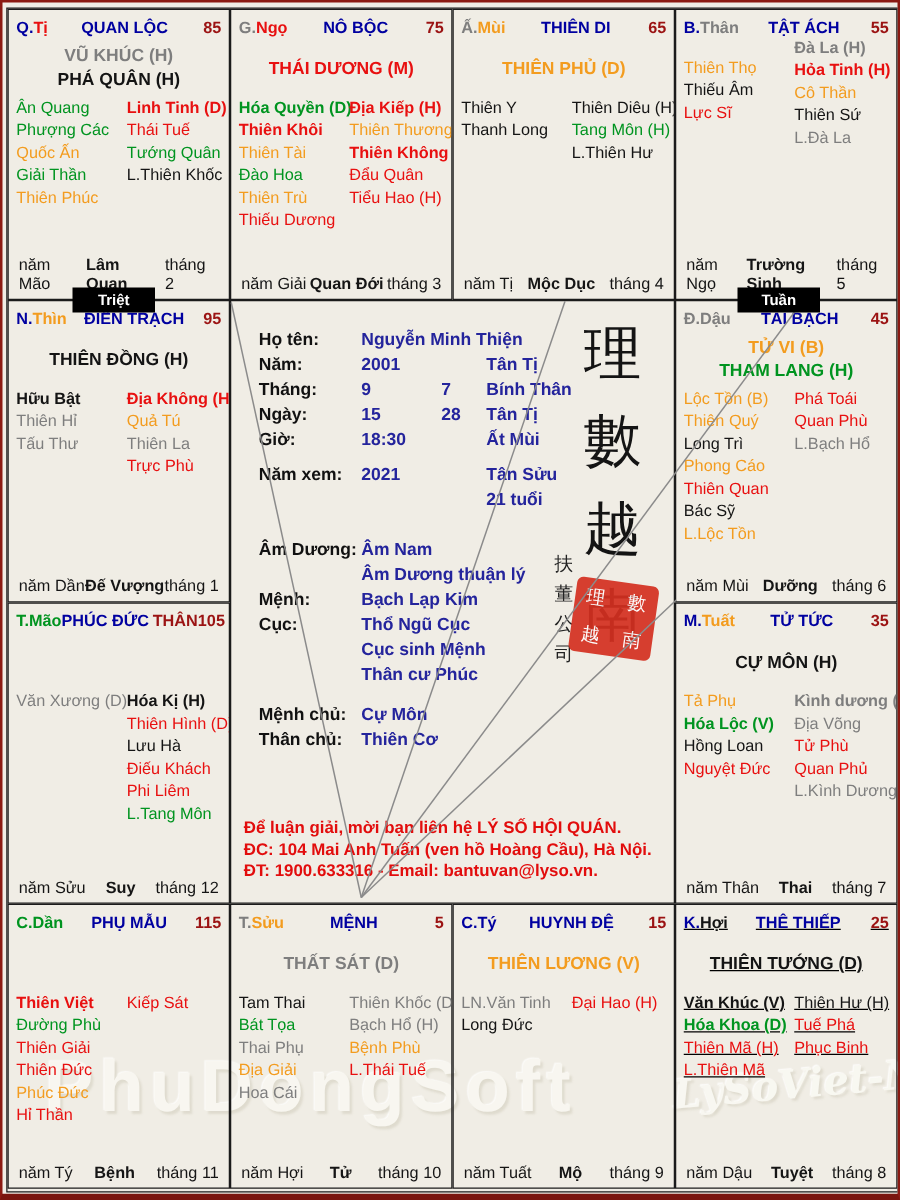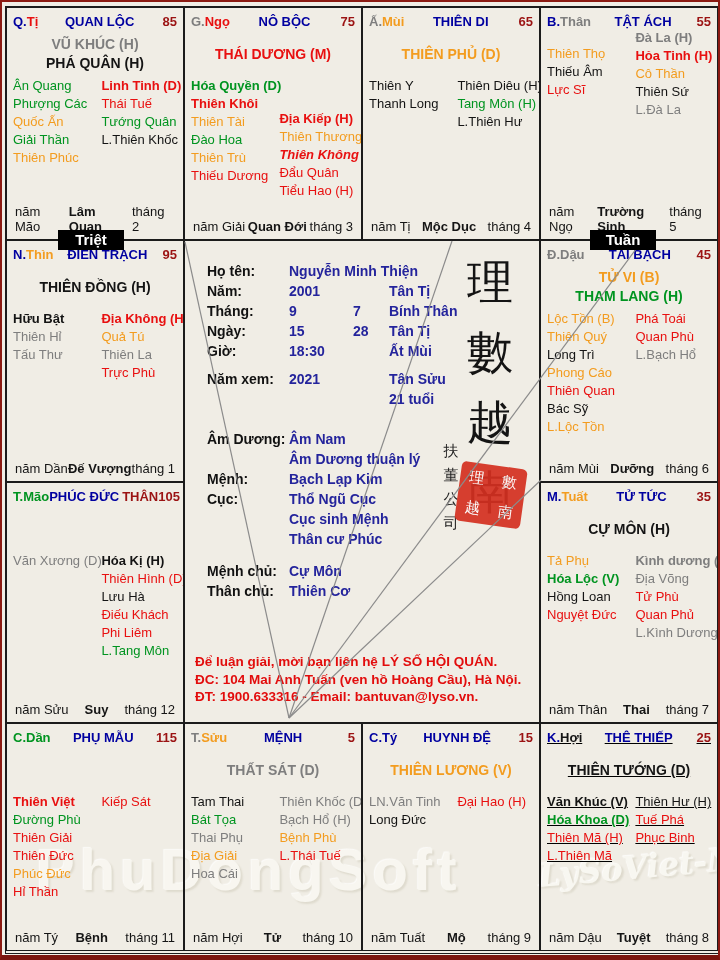--- a/index.html
+++ b/index.html
@@ -28,21 +28,21 @@
     text-align:center;font-weight:bold;font-size:14px;line-height:19px;margin-top:2px;}
   .pcols{display:flex;padding-left:6px;font-size:13px;line-height:18px;}
   .colL{width:52%;}
   .colR{width:48%;}
   .star{white-space:nowrap;}
   .b{font-weight:bold;}
   .pfoot{position:absolute;left:0;right:0;bottom:5px;display:flex;justify-content:space-between;
     padding:0 8px;font-size:13px;color:#151515;}
   .stage{font-weight:bold;}
   .marker{position:absolute;z-index:3;width:66px;height:20px;background:#000;color:#fff;
-    font-size:15px;font-weight:bold;line-height:20px;text-align:center;}
+    font-size:12px;font-weight:bold;line-height:20px;text-align:center;}
   #marker-triet{left:56px;top:228px;}
   #marker-tuan{left:588px;top:228px;}
   #lines{position:absolute;left:0;top:0;z-index:2;pointer-events:none;}
   #info{position:absolute;left:22px;top:22px;font-size:14px;z-index:1;}
   .irow{display:grid;grid-template-columns:82px 64px 36px auto;height:20px;align-items:baseline;}
   .mt8{margin-top:8px}.mt20{margin-top:20px}.mt12{margin-top:12px}
   .ilbl{font-weight:bold;color:#111;white-space:nowrap;}
   .iva,.ivb,.ivc{font-weight:bold;color:#24249c;white-space:nowrap;}
   #contact{position:absolute;left:10px;top:412px;width:342px;z-index:1;
     font-size:13.5px;font-weight:bold;color:#e20d0d;line-height:17.5px;white-space:nowrap;}
@@ -223,23 +223,23 @@
         <div class="pcols">
           <div class="colL">
             <div class="star b" style="color: rgb(0, 148, 32);">Hóa Quyền (D)</div>
             <div class="star b" style="color: rgb(232, 16, 16);">Thiên Khôi</div>
             <div class="star" style="color: rgb(243, 156, 31);">Thiên Tài</div>
             <div class="star" style="color: rgb(0, 148, 32);">Đào Hoa</div>
             <div class="star" style="color: rgb(243, 156, 31);">Thiên Trù</div>
             <div class="star" style="color: rgb(232, 16, 16);">Thiếu Dương</div>
           </div>
           <div class="colR">
-            <div class="star b" style="color: rgb(232, 16, 16); margin-top: 33px;">Địa Kiếp (H)</div>
+            <div class="star b" style="color: rgb(232, 16, 16);">Địa Kiếp (H)</div>
             <div class="star" style="color: rgb(243, 156, 31);">Thiên Thương</div>
-            <div class="star b" style="color: rgb(232, 16, 16); font-style: italic;">Thiên Không</div>
+            <div class="star b" style="color: rgb(232, 16, 16);">Thiên Không</div>
             <div class="star" style="color: rgb(232, 16, 16);">Đẩu Quân</div>
             <div class="star" style="color: rgb(232, 16, 16);">Tiểu Hao (H)</div>
           </div>
         </div>
         <div class="pfoot">
           <span class="year">năm Giải</span>
           <span class="stage">Quan Đới</span>
           <span class="month">tháng 3</span>
         </div>
       </div>

